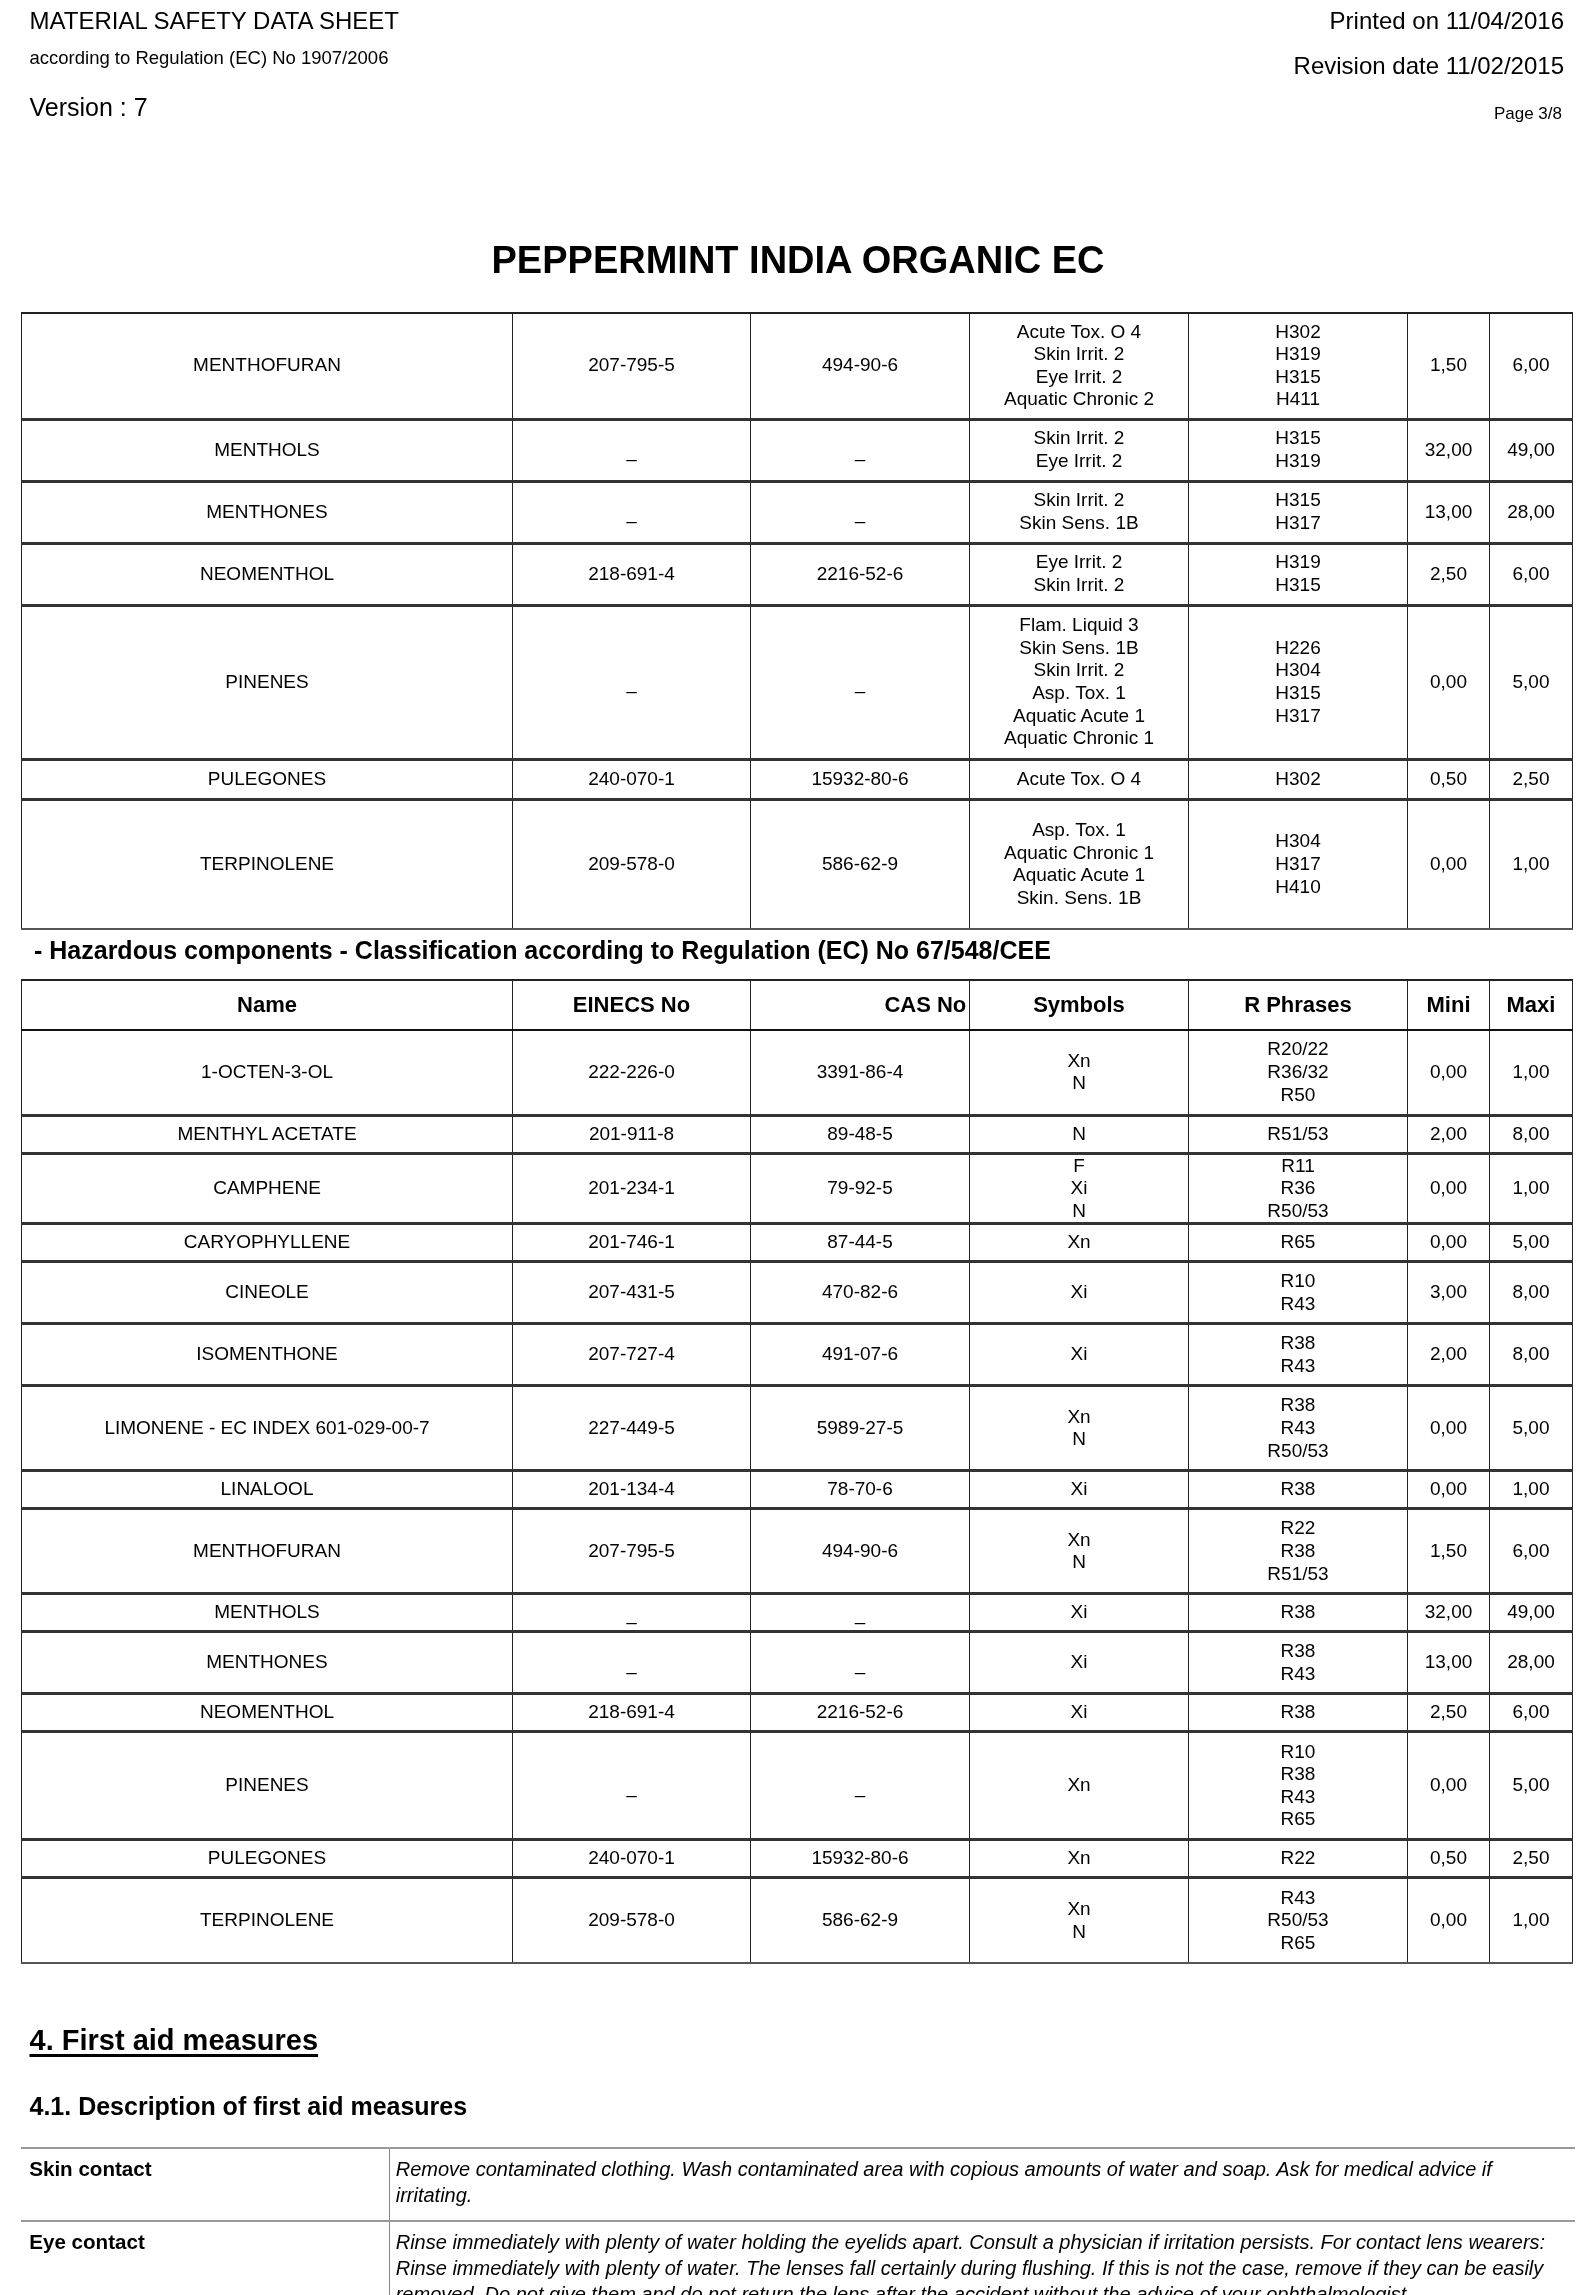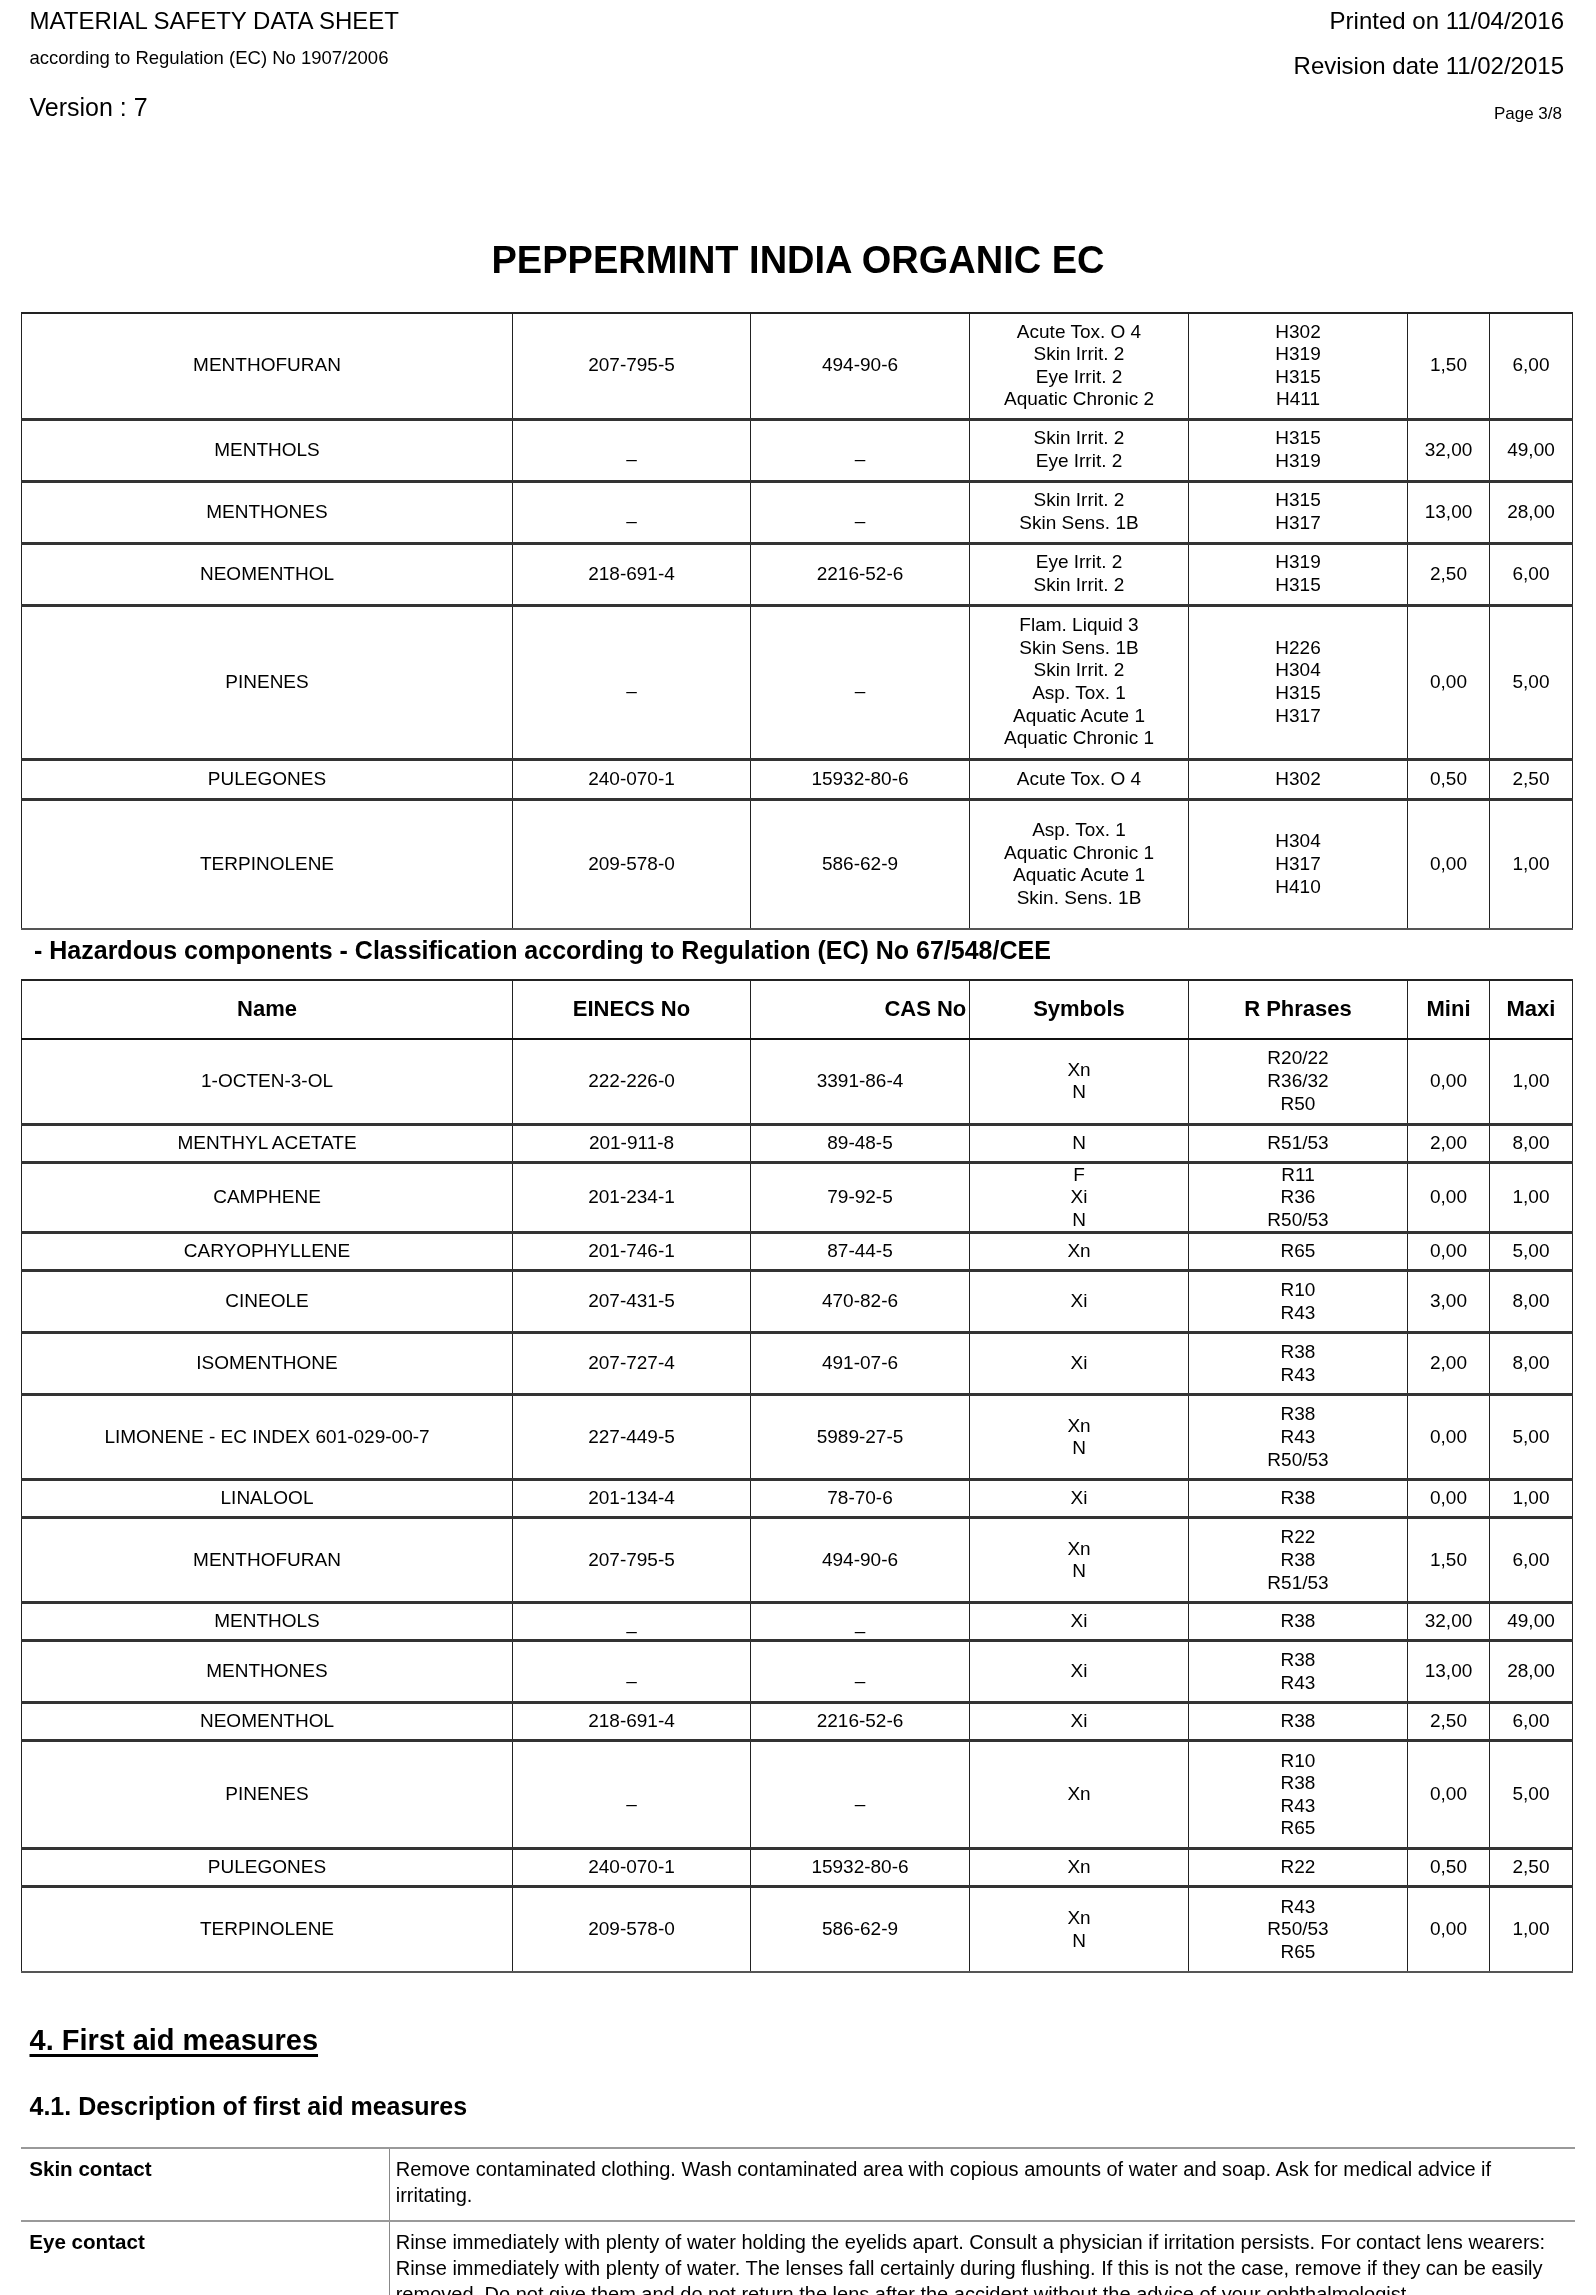--- a/index.html
+++ b/index.html
@@ -71,21 +71,21 @@
   table.firstaid {
     position: absolute; left: 21px; top: 2147px; width: 1554px;
     border-collapse: collapse; table-layout: fixed;
     font-size: 20px; line-height: 26px;
   }
   table.firstaid col.fa-l { width: 368px; }
   table.firstaid tr { border-top: 2.7px solid #999; }
   table.firstaid tr:last-child { border-bottom: 2.7px solid #999; }
   table.firstaid td { vertical-align: top; padding: 6.9px 8.2px 12.4px 8.2px; }
   table.firstaid td.fa-label { font-weight: bold; font-size: 20.6px; }
-  table.firstaid td.fa-text { border-left: 0.7px solid #888; padding-left: 6.2px; }
+  table.firstaid td.fa-text { border-left: 0.7px solid #888; padding-left: 6.2px; font-style: italic; }
 </style>
 </head>
 <body>
 
 <div class="hdr hdr-title">MATERIAL SAFETY DATA SHEET</div>
 <div class="hdr hdr-reg">according to Regulation (EC) No 1907/2006</div>
 <div class="hdr hdr-version">Version : 7</div>
 <div class="hdr hdr-printed">Printed on 11/04/2016</div>
 <div class="hdr hdr-rev">Revision date 11/02/2015</div>
 <div class="hdr hdr-page">Page 3/8</div>
@@ -228,21 +228,21 @@
   <colgroup>
       <col class="c1">
       <col class="c2">
       <col class="c3">
       <col class="c4">
       <col class="c5">
       <col class="c6">
       <col class="c7">
     </colgroup>
   <thead>
-    <tr style="height:59px;">
+    <tr style="height:50px;">
       <th>Name</th>
       <th>EINECS No</th>
       <th style="border-left:0.7px solid #bbb;text-align:right;">CAS No</th>
       <th>Symbols</th>
       <th>R Phrases</th>
       <th>Mini</th>
       <th>Maxi</th>
     </tr>
   </thead>
   <tbody id="dsd-body">

